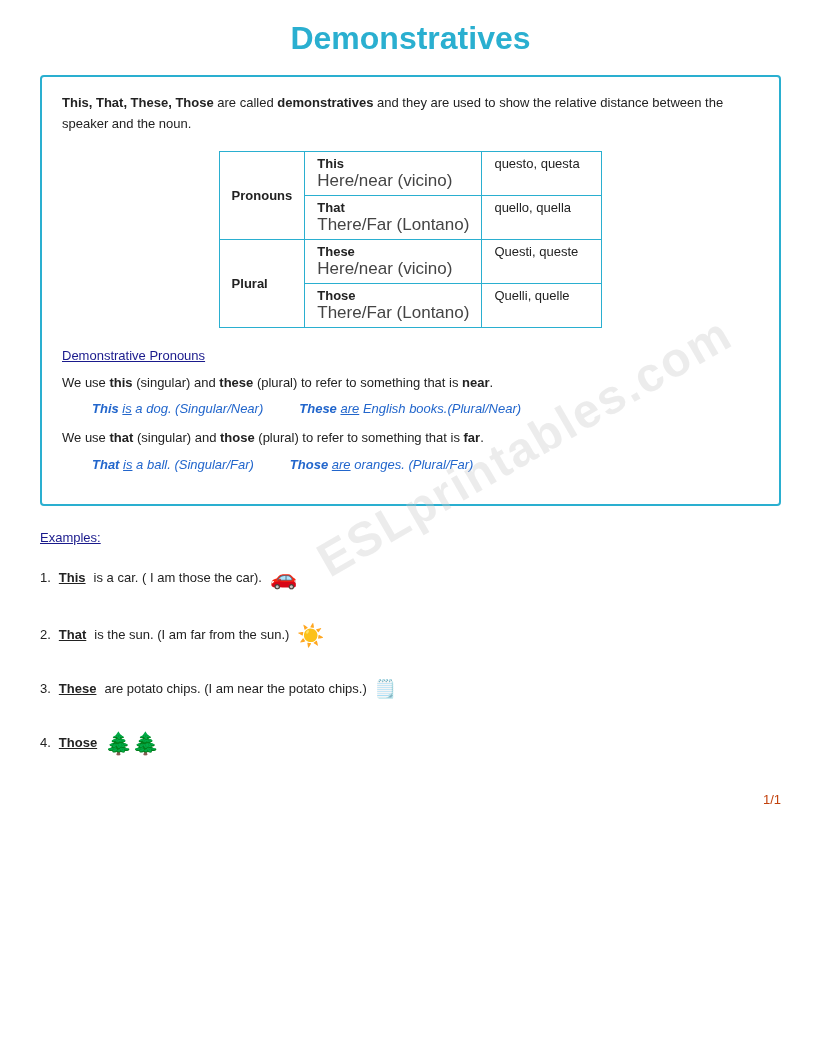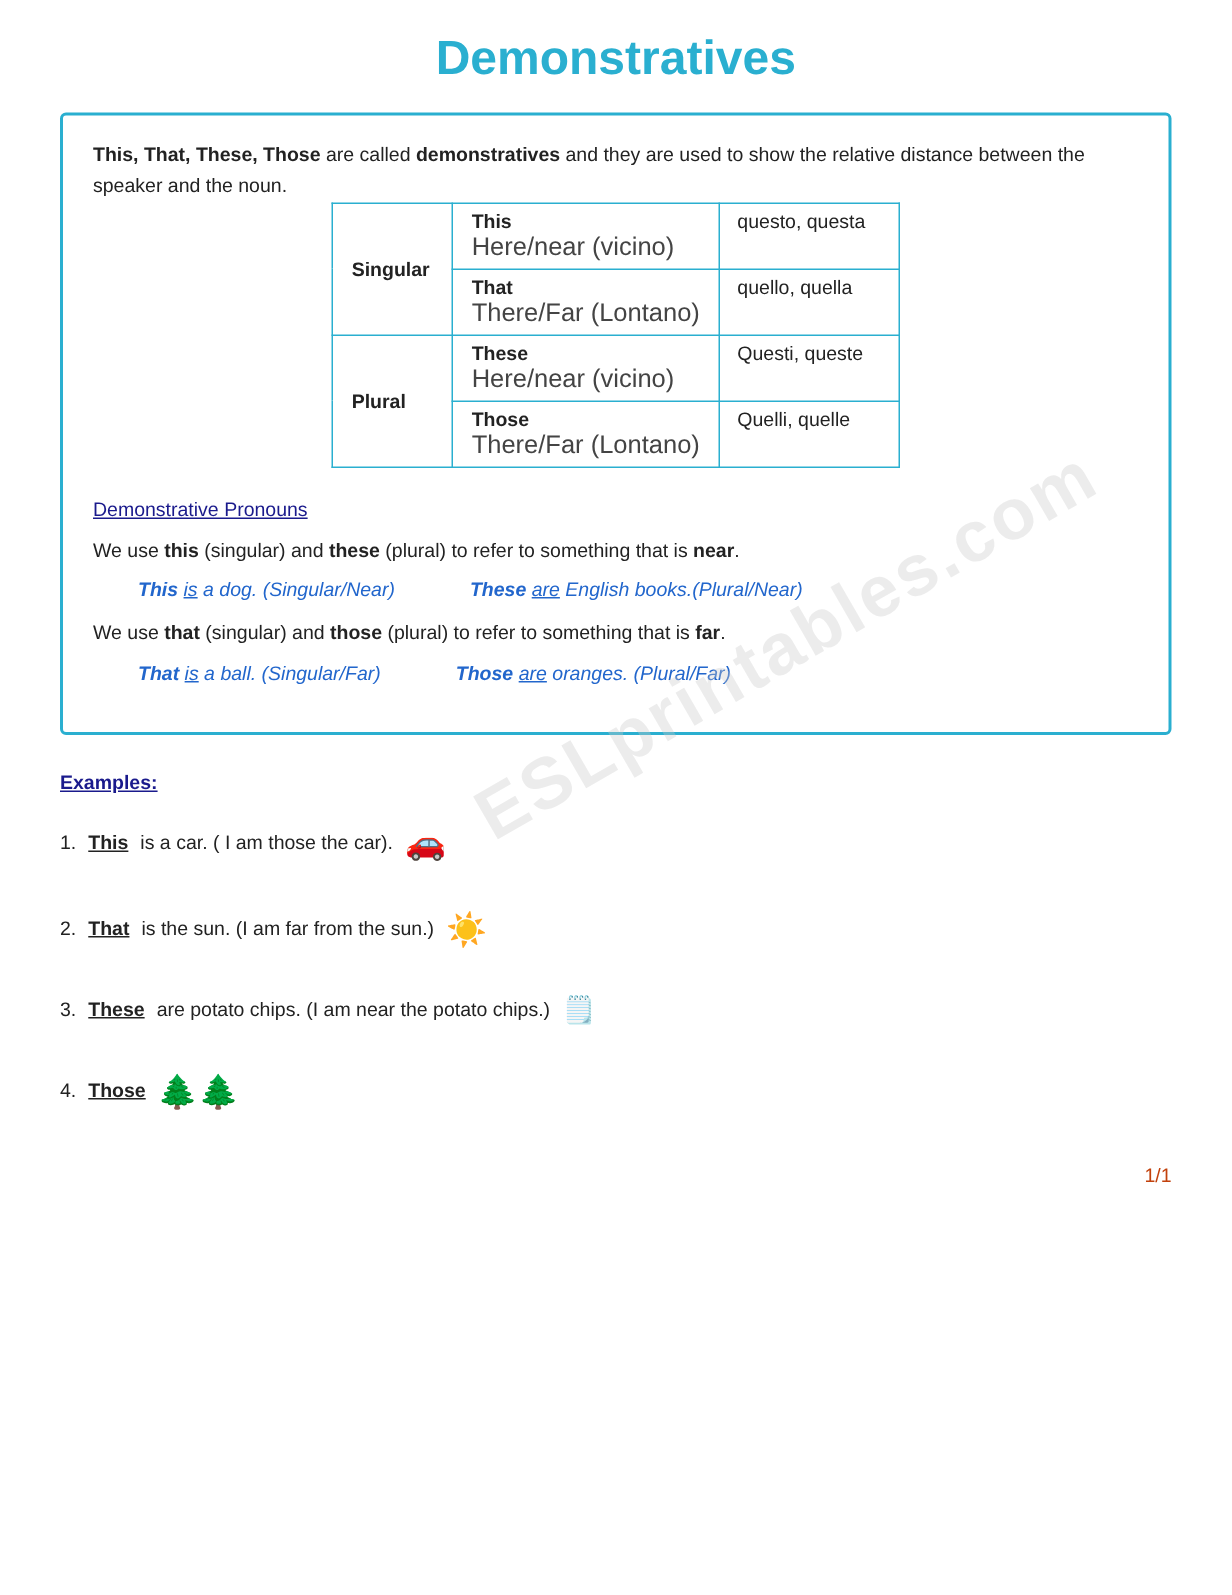--- a/index.html
+++ b/index.html
@@ -26,20 +26,21 @@
       border: 2px solid #2aafd0;
       border-radius: 4px;
       padding: 16px 20px 20px 20px;
       margin-bottom: 24px;
       position: relative;
     }
 
     .intro-text {
       font-size: 13px;
       line-height: 1.6;
+      margin-bottom: 16px;
     }
 
     .intro-text strong {
       font-weight: bold;
     }
 
     
     .demo-table {
       border-collapse: collapse;
       margin: 0 auto 20px auto;
@@ -81,21 +82,21 @@
 
     .sentence-line {
       font-size: 13px;
       margin-bottom: 8px;
       line-height: 1.6;
     }
     .sentence-line strong { font-weight: bold; }
 
     .example-italic-row {
       display: flex;
-      gap: 50px;
+      gap: 36px;
       margin: 0 0 12px 30px;
     }
     .example-italic {
       font-style: italic;
       font-size: 13px;
       color: #2266cc;
     }
     .example-italic .underline-word {
       text-decoration: underline;
     }
@@ -113,21 +114,21 @@
       pointer-events: none;
       white-space: nowrap;
       letter-spacing: 2px;
     }
 
     
     .examples-section {
       margin-top: 10px;
     }
     .examples-title {
-      font-weight: bold;
+      font-weight: normal;
       text-decoration: underline;
       color: #1a1a8c;
       font-size: 13px;
       margin-bottom: 14px;
     }
 
     .example-item {
       font-size: 13px;
       margin-bottom: 20px;
       line-height: 1.7;
@@ -171,21 +172,21 @@
 
 <div class="main-box">
 
   <p class="intro-text">
     <strong>This, That, These, Those</strong><span> are called </span><strong>demonstratives</strong><span> and they are used to show the relative distance between the speaker and the noun.</span>
   </p>
 
   <table class="demo-table">
     <tbody>
       <tr>
-        <td class="col-singular" rowspan="2">Singular</td>
+        <td class="col-singular" rowspan="2">Pronouns</td>
         <td class="word-cell">
           <span class="word">This</span>
           <span class="subtext">Here/near (vicino)</span>
         </td>
         <td class="translation-cell">questo, questa</td>
       </tr>
       <tr>
         <td class="word-cell">
           <span class="word">That</span>
           <span class="subtext">There/Far (Lontano)</span>

